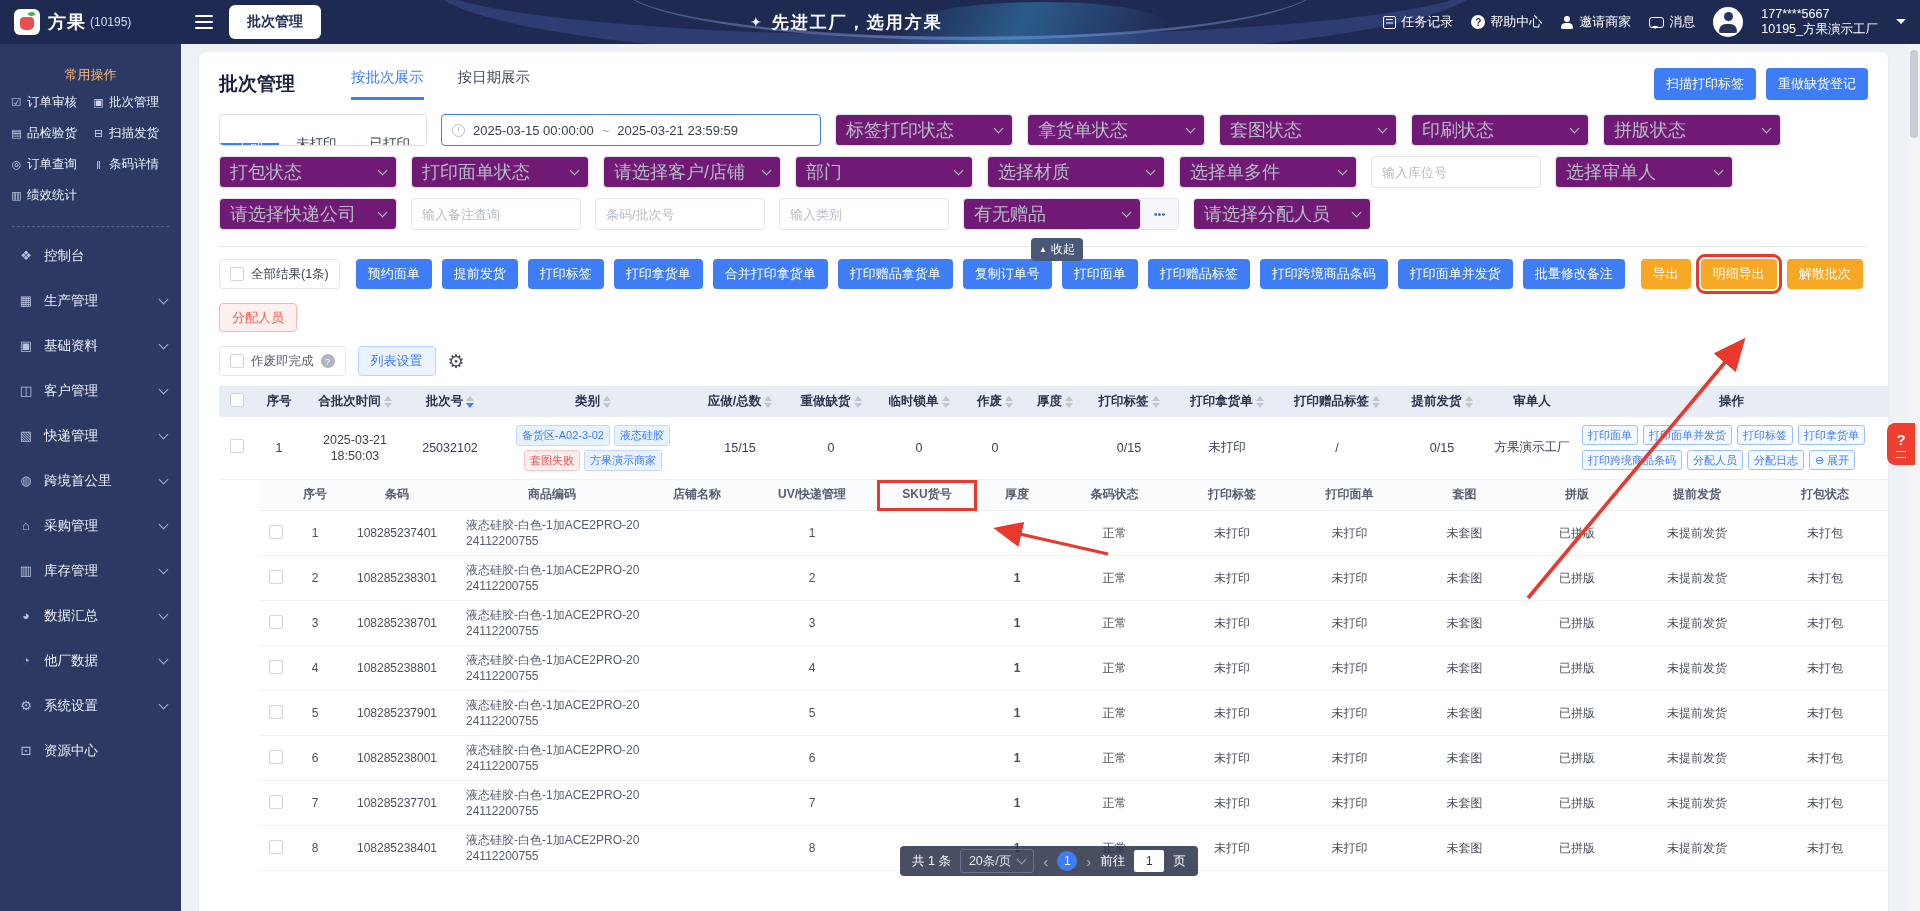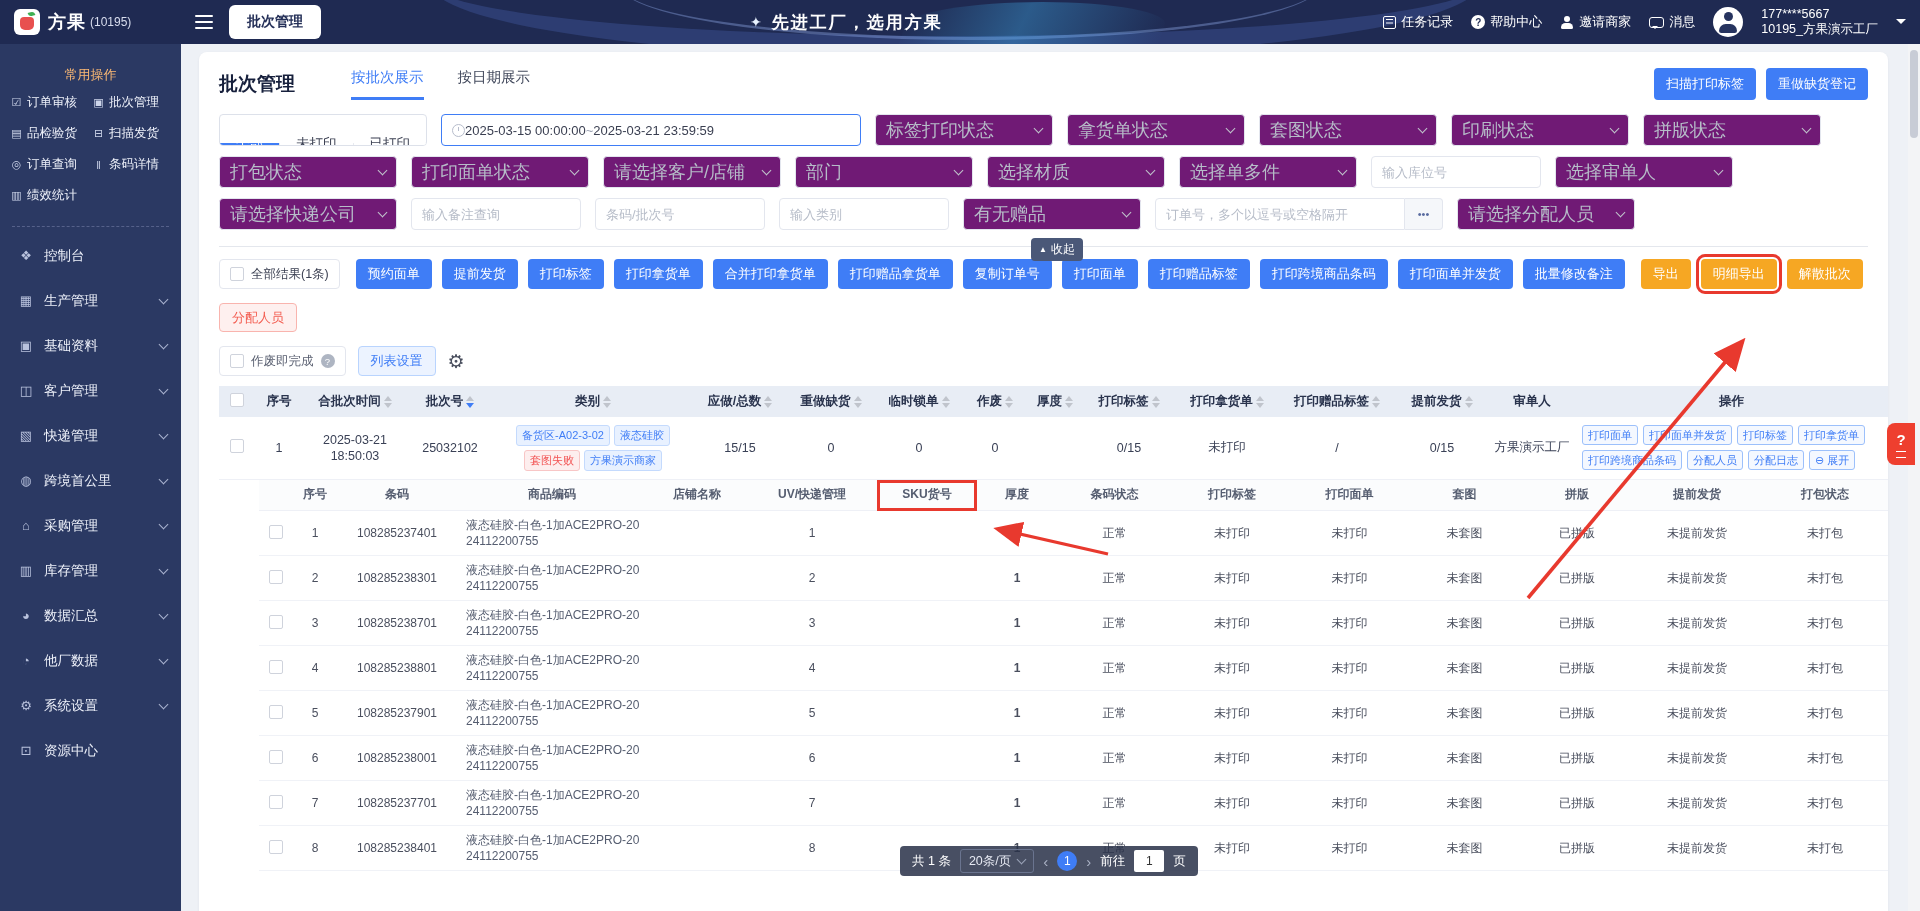--- a/index.html
+++ b/index.html
@@ -65,21 +65,21 @@
   .btn { border:none; border-radius:4px; font-size:13px; height:30px; padding:0 12px; cursor:pointer; font-family:inherit; white-space:nowrap; }
   .btn.blue { background:#3f7df6; color:#ffffff; }
   .btn.orange { background:#f6a723; color:#fff; }
   .btn.h32 { height:32px; }
 
   .filter-row { display:flex; gap:14px; margin-top:10px; align-items:center; }
   .seg { display:flex; border:1px solid #dde1ea; border-radius:4px; overflow:hidden; height:32px; flex:0 0 auto; }
   .seg-item { padding:0 16px; display:flex; align-items:center; font-size:13.5px; color:#3a3f51; border-right:1px solid #e8eaf0; cursor:pointer; background:#fff;margin-top:28px; }
   .seg-item:last-child { border-right:none; }
   .seg-item.active { background:#3f7df6; color:#fff; }
-  .date-range { width:420px; height:32px; border:1px solid #3f7df6; border-radius:4px; display:flex; align-items:center; padding:0 10px; font-size:13px; color:#3a3f51; flex:0 0 auto; }
+  .date-range { width:380px; height:32px; border:1px solid #3f7df6; border-radius:4px; display:flex; align-items:center; padding:0 10px; gap:8px; font-size:13px; color:#3a3f51; flex:0 0 auto; }
   .ic-clock { width:13px; height:13px; border:1.4px solid #b7bdcc; border-radius:50%; position:relative; flex:0 0 auto; }
   .ic-clock::after { content:""; position:absolute; left:5px; top:2px; width:1.4px; height:4.5px; background:#b7bdcc; box-shadow:1.5px 3px 0 -0.5px #b7bdcc; }
   .date-sep { color:#9aa1b2; }
   .sel { width:178px; height:32px; border:1px solid #e3e6ee; border-radius:4px; background:#701a75; display:flex; align-items:center; justify-content:space-between; padding:0 10px; font-size:18px; color:#b6bcc8; cursor:pointer; flex:0 0 auto; }
   .caret { width:7px; height:7px; border-right:1.4px solid #c0c4cc; border-bottom:1.4px solid #c0c4cc; transform:rotate(45deg); margin-top:-3px; flex:0 0 auto; }
   .inp { width:170px; height:32px; border:1px solid #e3e6ee; border-radius:4px; padding:0 10px; font-size:13px; color:#303133; font-family:inherit; }
   .inp::placeholder { color:#b6bcc8; }
   .inp.wide { width:250px; border-radius:4px 0 0 4px; }
   .more-btn { width:38px; height:32px; border:1px solid #e3e6ee; border-left:none; border-radius:0 4px 4px 0; background:#f5f7fa; color:#5a6ca0; font-size:11px; cursor:pointer; margin-left:-14px; }
 
@@ -423,21 +423,20 @@
         <span class="ph">请选择快递公司</span>
           <i class="caret"></i>
       </div>
       <input class="inp" placeholder="输入备注查询" style="">
       <input class="inp" placeholder="条码/批次号" style="">
       <input class="inp" placeholder="输入类别" style="">
       <div class="sel">
         <span class="ph">有无赠品</span>
           <i class="caret"></i>
       </div>
-      <input class="inp wide" placeholder="订单号，多个以逗号或空格隔开" style="">
       <button class="more-btn">•••</button>
       <div class="sel">
         <span class="ph">请选择分配人员</span>
           <i class="caret"></i>
       </div>
     </div>
 
     <div class="divider-row">
       <div class="collapse-badge">
           <span>收起</span>

